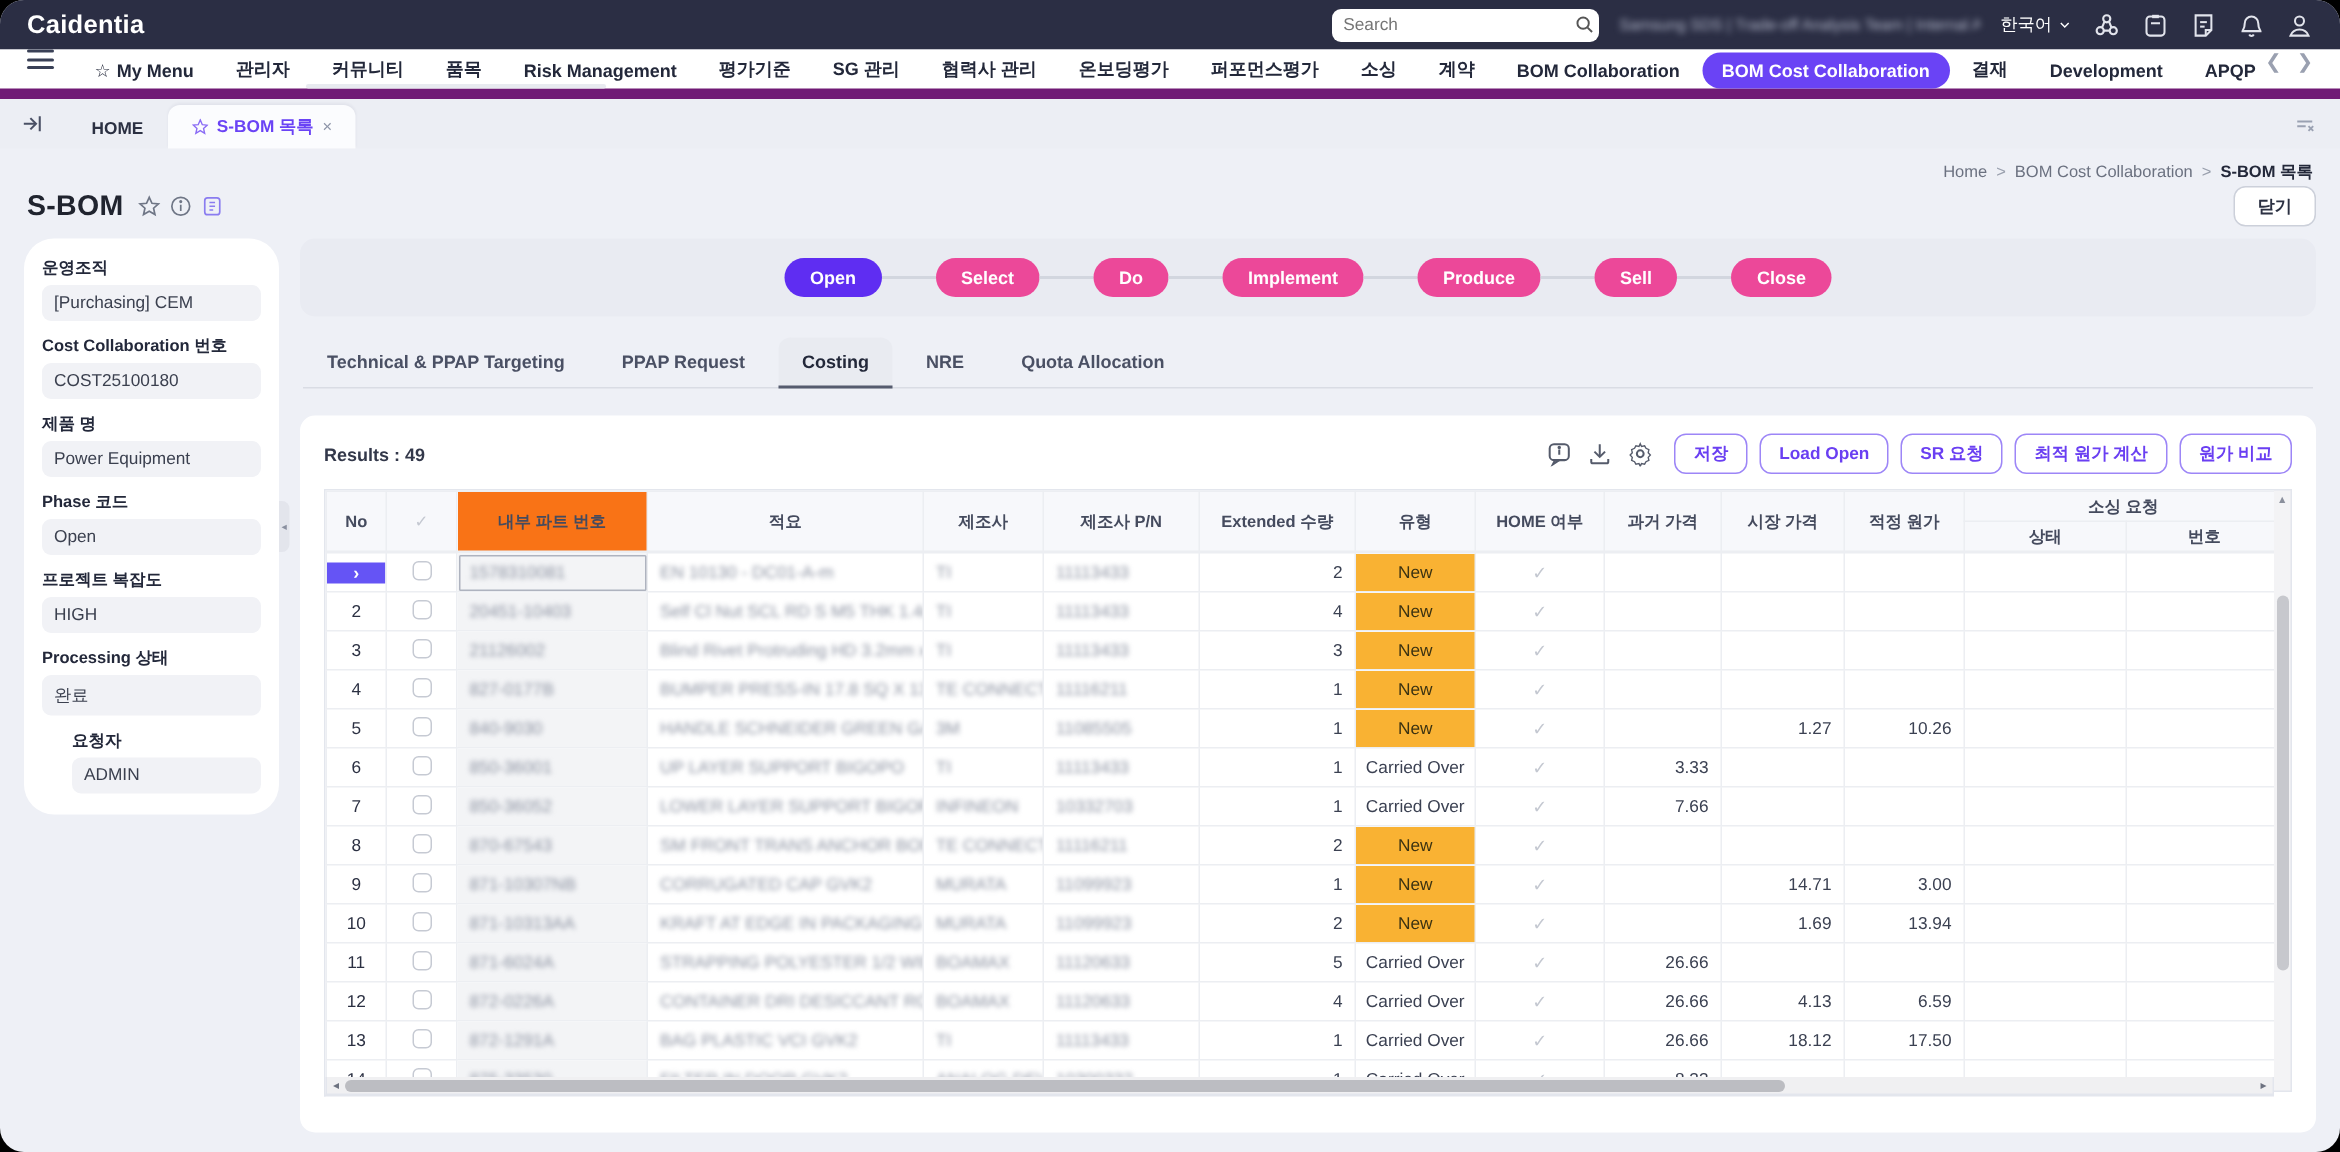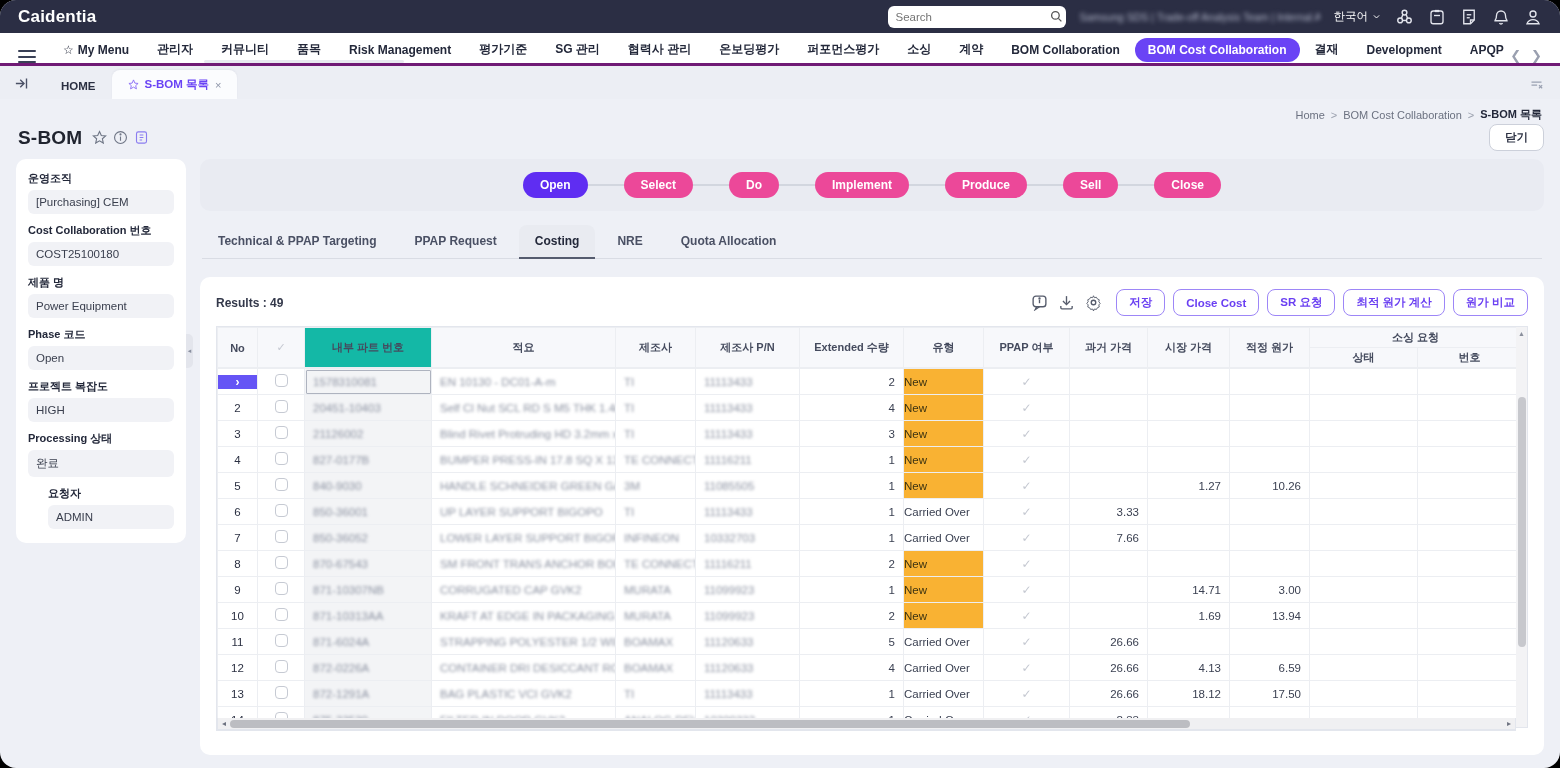--- a/index.html
+++ b/index.html
@@ -12,21 +12,21 @@
   .topbar-right { margin-left:auto; display:flex; align-items:center; gap:14px; }
   .searchbox { background:#fff; border-radius:6px; height:22px; width:178px; display:flex; align-items:center; padding:0 8px; }
   .searchbox input { border:0; outline:0; flex:1; font-size:11.5px; color:#333; background:transparent; }
   .searchbox svg { flex:none; }
   .user-info { font-size:10.5px; color:#aeb3c6; filter:blur(2.2px); max-width:240px; white-space:nowrap; overflow:hidden; }
   .lang { font-size:11.5px; color:#fff; display:flex; align-items:center; gap:4px; }
   .top-icons { display:flex; align-items:center; gap:14px; }
   .top-icons svg { display:block; }
 
   
-  .menubar { height:33px; background:#fff; display:flex; align-items:flex-end; padding:0 14px; gap:0; border-bottom:3px solid #701a75; position:relative; }
+  .menubar { height:33px; background:#fff; display:flex; align-items:flex-start; padding:0 14px; gap:0; border-bottom:7px solid #701a75; position:relative; }
   .hamburger { width:18px; display:flex; flex-direction:column; gap:3.5px; margin:0 14px 0 4px; cursor:pointer; }
   .hamburger span { height:2px; background:#394056; border-radius:2px; }
   .menu-items { display:flex; align-items:center; gap:2px; flex:1; overflow:hidden; white-space:nowrap; }
   .menu-item { font-size:12px; font-weight:bold; color:#23283a; padding:5px 13px; border-radius:999px; cursor:pointer; flex:none; }
   .menu-item.active { background:#6a43f5; color:#fff; }
   .menu-item .star { color:#23283a; margin-right:4px; font-size:12px; }
   .menu-scroll-indicator { position:absolute; left:204px; bottom:0; width:200px; height:3px; background:#e8eaf0; border-radius:3px; }
   .menu-arrows { display:flex; gap:10px; color:#9aa0b0; font-size:13px; padding:0 4px; flex:none; }
 
   
@@ -43,21 +43,21 @@
   .breadcrumb .sep { color:#9aa0ae; }
   .breadcrumb .last { font-weight:bold; color:#23283a; }
   .title-row { display:flex; align-items:center; padding:2px 0 8px 2px; }
   .page-title { font-size:19px; font-weight:bold; color:#20242f; letter-spacing:.2px; }
   .title-icons { display:flex; align-items:center; gap:6px; margin-left:10px; color:#7b8194; }
   .close-btn { margin-left:auto; background:#fff; border:1px solid #ccd0da; border-radius:8px; padding:5px 15px; font-size:11.5px; font-weight:bold; color:#2b3042; cursor:pointer; }
 
   .body-row { display:flex; gap:14px; align-items:flex-start; }
 
   
-  .side-card { width:170px; flex:none; background:#fff; border-radius:10px; padding:12px 12px 14px 12px; position:relative; }
+  .side-card { width:170px; flex:none; background:#fff; border-radius:20px; padding:12px 12px 14px 12px; position:relative; }
   .field { margin-bottom:9px; }
   .field:last-child { margin-bottom:0;margin-left:20px; }
   .field-label { font-size:11px; font-weight:bold; color:#23283a; margin-bottom:4px; }
   .field-value { background:#f1f2f6; border-radius:6px; padding:6px 8px; font-size:11.5px; color:#3b404f; min-height:24px; }
   .side-handle { position:absolute; right:-7px; top:50%; transform:translateY(-50%); width:7px; height:34px; background:#e3e5ec; border-radius:0 5px 5px 0; display:flex; align-items:center; justify-content:center; font-size:7px; color:#8a90a0; cursor:pointer; }
 
   
   .main-col { flex:1; min-width:0; }
 
   .stepper-card { background:#e9ebf2; border-radius:10px; height:52px; display:flex; align-items:center; justify-content:center; margin-bottom:14px; }
@@ -78,28 +78,28 @@
   .tool-icons { display:flex; align-items:center; gap:10px; margin-right:4px; color:#555b6b; }
   .tbtn { background:#fff; border:1px solid #9d86f7; color:#6a3ff2; font-weight:bold; font-size:11.5px; border-radius:8px; padding:5px 12px; cursor:pointer; white-space:nowrap; }
 
   
   .table-zone { display:flex; }
   .grid { flex:1; min-width:0; border:1px solid #e3e6ed; border-right:0; }
   table { border-collapse:collapse; table-layout:fixed; width:100%; }
   th, td { border:1px solid #eceef2; font-size:11.5px; color:#3b4152; overflow:hidden; white-space:nowrap; }
   thead th { background:#f7f8fb; color:#454b5e; font-size:11px; font-weight:bold; height:20px; }
   thead tr:first-child th[rowspan] { height:40px; }
-  th.col-part-h { background:#14b8a6; }
+  th.col-part-h { background:#f97316; }
   tbody tr { height:26px; }
   tbody td { padding:0 8px; background:#fff; }
   td.c-no { text-align:center; padding:0; color:#2b3042; }
   td.c-check { text-align:center; padding:0; }
   td.c-part { background:#f3f4f6; }
   td.num { text-align:right; }
-  td.c-type { padding:0; }
+  td.c-type { text-align:center; padding:0; }
   td.c-type.new { background:#f9b233; color:#3c3312; font-weight:normal; }
   td.c-ppap { text-align:center; color:#c4c8d1; font-size:12px; }
   .blur { filter:blur(1.7px); color:#8d93a2; }
   .rowsel { width:100%; height:100%; background:#6554f5; color:#fff; display:flex; align-items:center; justify-content:center; font-size:12px; font-weight:bold; }
   .cellfocus { outline:1.5px solid #aeb3bf; outline-offset:-2px; border-radius:2px; }
   .cb { width:13px; height:13px; border:1px solid #c6cad3; border-radius:4px; display:inline-block; background:#fff; }
   .tbody-clip { overflow:hidden; height:350px; }
 
   .vscroll { width:12px; flex:none; background:#f3f3f5; border:1px solid #e3e6ed; border-left:0; position:relative; }
   .vscroll .arr { position:absolute; left:0; right:0; text-align:center; font-size:7px; color:#8a8f9c; }
@@ -331,21 +331,21 @@
                     <polyline points="7,10 12,15 17,10"></polyline>
                     <path d="M4 17v2.5a1.5 1.5 0 0 0 1.5 1.5h13a1.5 1.5 0 0 0 1.5-1.5V17"></path>
                   </svg>
                 <svg width="17" height="17" viewBox="0 0 24 24" fill="none" stroke="#555b6b" stroke-width="1.9">
                     <circle cx="12" cy="12" r="3.2"></circle>
                     <path d="M12 2.5l1.2 2.7 2.9-.6 1.3 2.3 2.7 1.2-.6 2.9 2 2.2-2 2.2.6 2.9-2.7 1.2-1.3 2.3-2.9-.6-1.2 2.7-1.2-2.7-2.9.6-1.3-2.3-2.7-1.2.6-2.9-2-2.2 2-2.2-.6-2.9 2.7-1.2 1.3-2.3 2.9.6z" stroke-width="1.3"></path>
                   </svg>
               </div>
               <span id="tool-buttons" style="display:flex;gap:8px;">
                   <button class="tbtn">저장</button>
-                  <button class="tbtn">Close Cost</button>
+                  <button class="tbtn">Load Open</button>
                   <button class="tbtn">SR 요청</button>
                   <button class="tbtn">최적 원가 계산</button>
                   <button class="tbtn">원가 비교</button>
                 </span>
             </div>
           </div>
 
           <div class="table-zone">
             <div class="grid">
               <table>
@@ -368,21 +368,21 @@
                 <thead>
                   <tr>
                     <th rowspan="2">No</th>
                     <th rowspan="2"><span style="color:#c4c8d1;">✓</span></th>
                     <th rowspan="2" class="col-part-h">내부 파트 번호</th>
                     <th rowspan="2">적요</th>
                     <th rowspan="2">제조사</th>
                     <th rowspan="2">제조사 P/N</th>
                     <th rowspan="2">Extended 수량</th>
                     <th rowspan="2">유형</th>
-                    <th rowspan="2">PPAP 여부</th>
+                    <th rowspan="2">HOME 여부</th>
                     <th rowspan="2">과거 가격</th>
                     <th rowspan="2">시장 가격</th>
                     <th rowspan="2">적정 원가</th>
                     <th colspan="2">소싱 요청</th>
                   </tr>
                   <tr>
                     <th>상태</th>
                     <th>번호</th>
                   </tr>
                 </thead>

